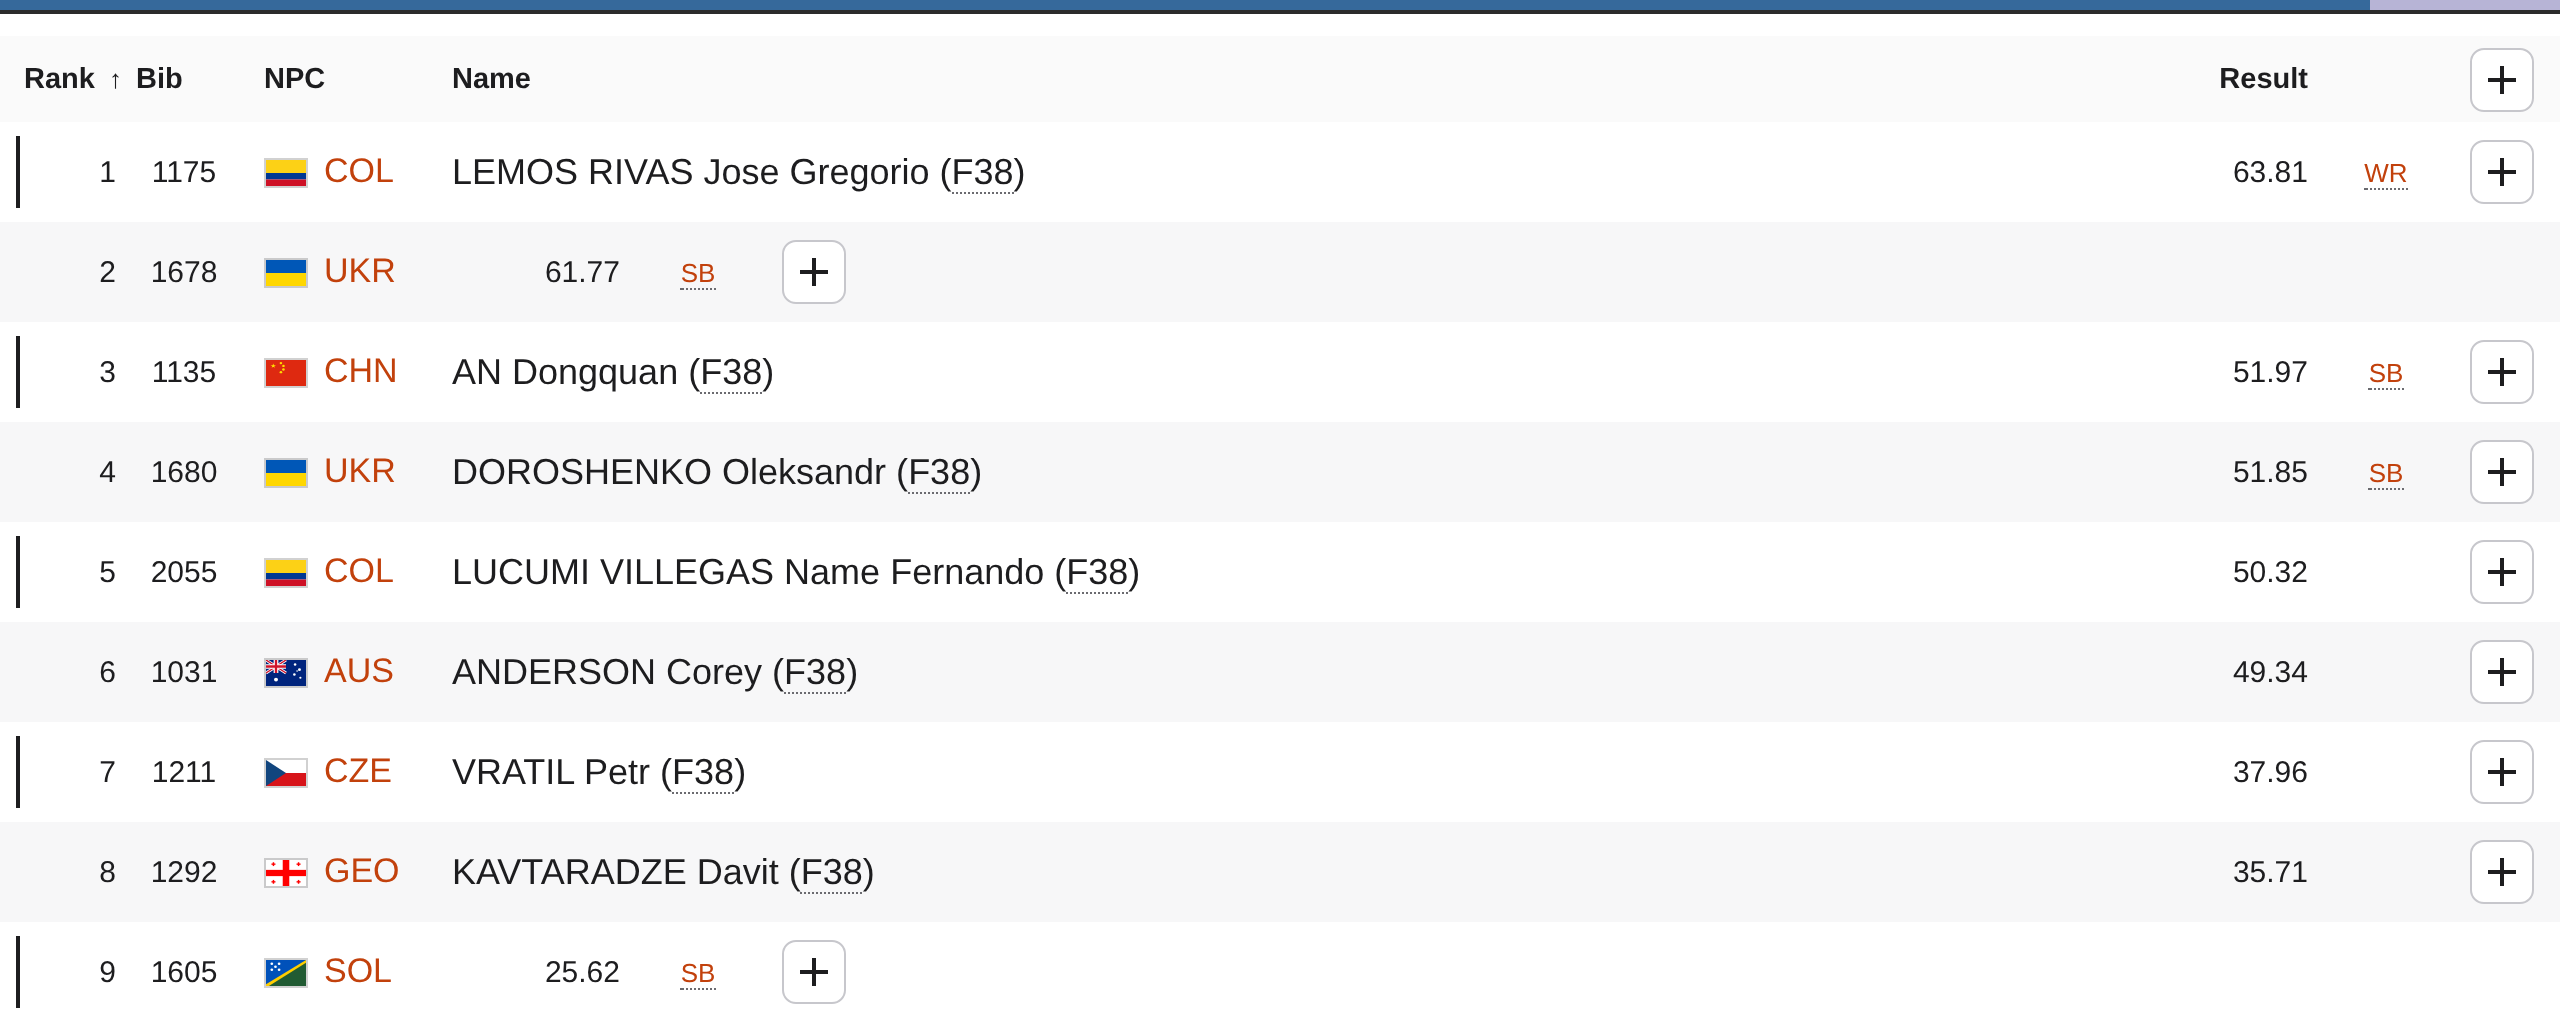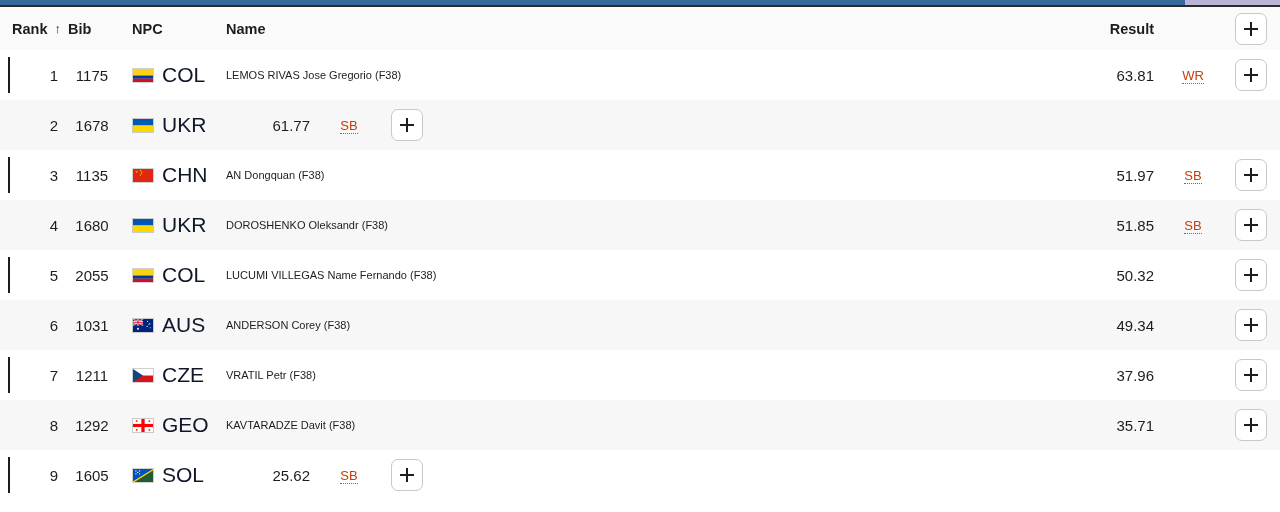--- a/index.html
+++ b/index.html
@@ -22,21 +22,21 @@
     height: 5px;
     background: #36699b;
   }
   .progress-rule {
     position: absolute; top: 5px; left: 0;
     width: 1280px; height: 2px;
     background: #2b2b2b;
   }
 
   
-  .table { position: absolute; top: 7px; left: 0; width: 1280px; }
+  .table { position: absolute; top: 18px; left: 0; width: 1280px; }
 
   .row {
     position: relative;
     display: flex;
     align-items: center;
     height: 50px;
     width: 1280px;
   }
   .row.head { height: 43px; background: #fafafa; }
   .row.odd  { background: #ffffff; }
@@ -56,25 +56,25 @@
     font-size: 15px; color: #1d1d1f;
   }
   .c-bib {
     width: 52px; padding-right: 4px;
     text-align: center;
     font-size: 15px; color: #1d1d1f;
   }
   .c-npc {
     width: 88px; padding-left: 12px;
     display: flex; align-items: center; gap: 8px;
-    font-size: 21px; color: #0f172a;
+    font-size: 17px; color: #c2410c;
   }
   .c-name {
     flex: 1 1 auto; padding-left: 18px;
-    font-size: 11px; color: #1d1d1f;
+    font-size: 18px; color: #1d1d1f;
     white-space: nowrap; overflow: hidden;
   }
   .c-result {
     width: 112px; padding-right: 10px;
     text-align: right;
     font-size: 15px; color: #1d1d1f;
   }
   .c-badge {
     width: 58px;
     text-align: center;

